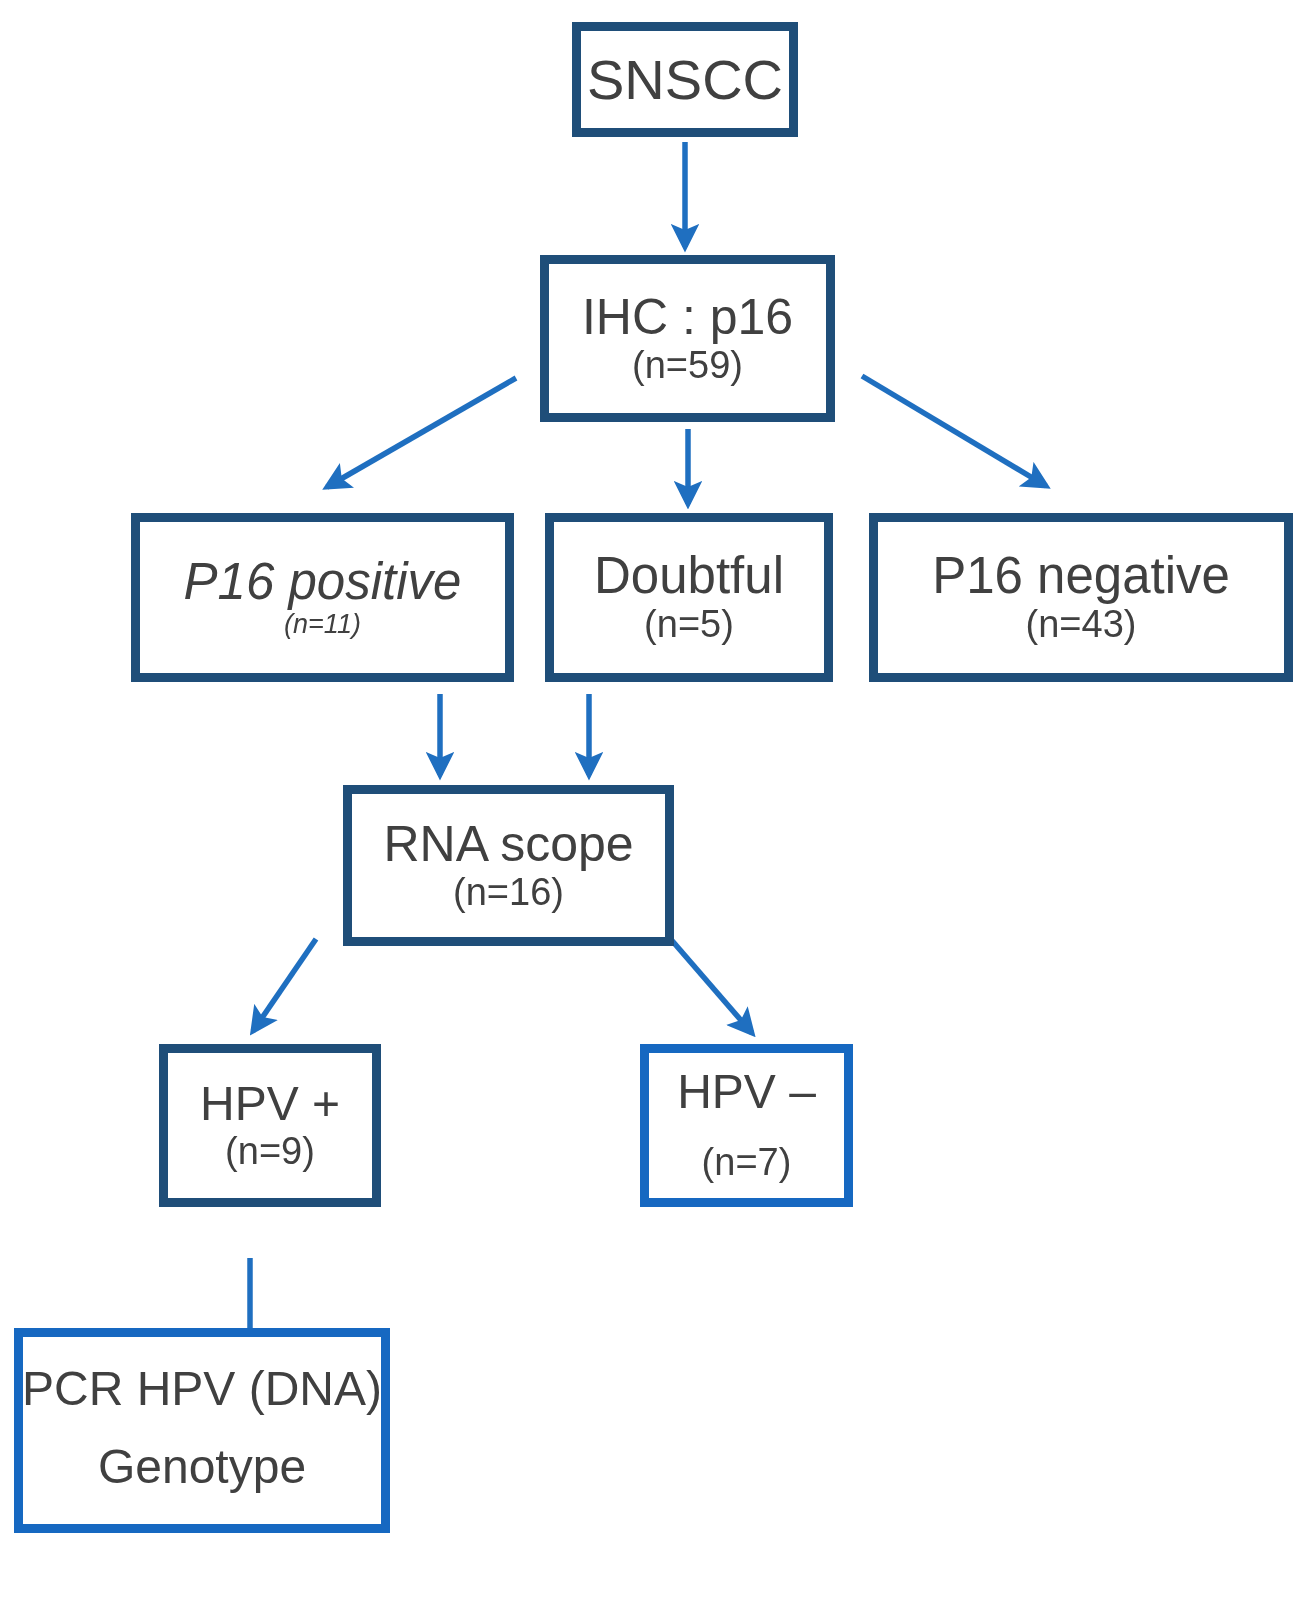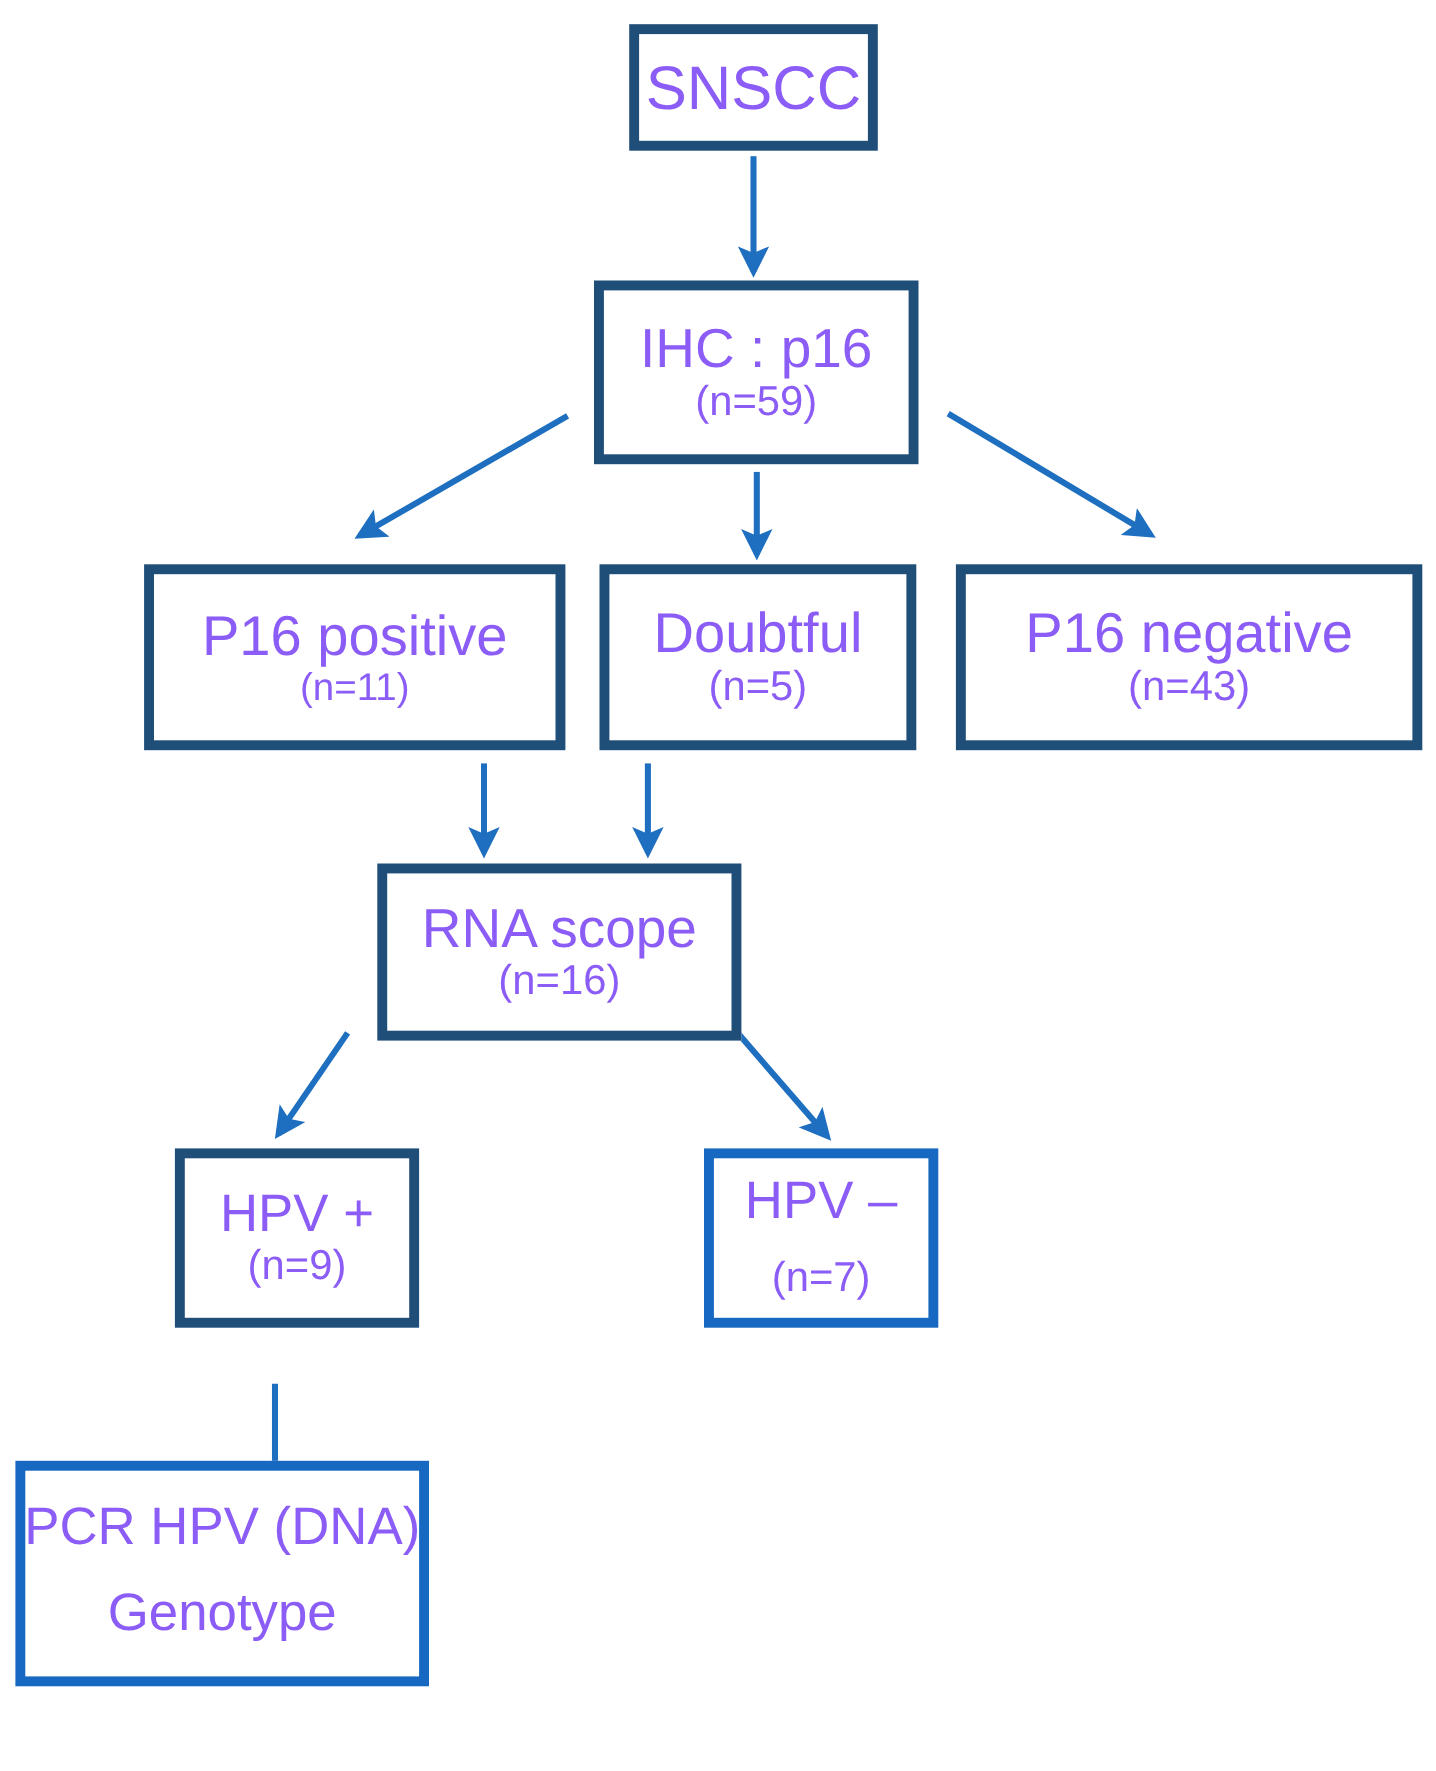--- a/index.html
+++ b/index.html
@@ -29,21 +29,21 @@
   }
   .node {
     position: absolute;
     box-sizing: border-box;
     background: #ffffff;
     display: flex;
     flex-direction: column;
     align-items: center;
     justify-content: center;
     text-align: center;
-    color: #8b5cf6;
+    color: #404040;
     z-index: 2;
   }
   .node .line1 {
     display: block;
     line-height: 1.06;
     white-space: nowrap;
   }
   .node .line2 {
     display: block;
     line-height: 1.12;
@@ -55,33 +55,33 @@
   }
   
   .bright {
     border: 9px solid #1668C1;
     gap: 23px;
   }
 
   
   #node-snscc     { left: 572px;  top: 22px;   width: 226px; height: 115px; }
   #node-ihc       { left: 540px;  top: 255px;  width: 295px; height: 167px; }
-  #node-p16pos    { left: 131px;  top: 513px;  width: 383px; height: 169px; }
+  #node-p16pos    { left: 131px;  top: 513px;  width: 383px; height: 169px; font-style: italic; }
   #node-doubtful  { left: 545px;  top: 513px;  width: 288px; height: 169px; }
   #node-p16neg    { left: 869px;  top: 513px;  width: 424px; height: 169px; }
   #node-rnascope  { left: 343px;  top: 785px;  width: 331px; height: 161px; }
   #node-hpvpos    { left: 159px;  top: 1044px; width: 222px; height: 163px; }
   #node-hpvneg    { left: 640px;  top: 1044px; width: 213px; height: 163px; }
   #node-pcr       { left: 14px;   top: 1328px; width: 376px; height: 205px; }
 
   #node-snscc    .line1 { font-size: 56px; }
   #node-ihc      .line1 { font-size: 50px; }
   #node-ihc      .line2 { font-size: 38px; }
   #node-p16pos   .line1 { font-size: 51px; }
-  #node-p16pos   .line2 { font-size: 35px; }
+  #node-p16pos   .line2 { font-size: 27px; }
   #node-doubtful .line1 { font-size: 51px; }
   #node-doubtful .line2 { font-size: 38px; }
   #node-p16neg   .line1 { font-size: 51px; }
   #node-p16neg   .line2 { font-size: 38px; }
   #node-rnascope .line1 { font-size: 50px; }
   #node-rnascope .line2 { font-size: 38px; }
   #node-hpvpos   .line1 { font-size: 48px; }
   #node-hpvpos   .line2 { font-size: 38px; }
   #node-hpvneg   .line1 { font-size: 48px; }
   #node-hpvneg   .line2 { font-size: 38px; }

